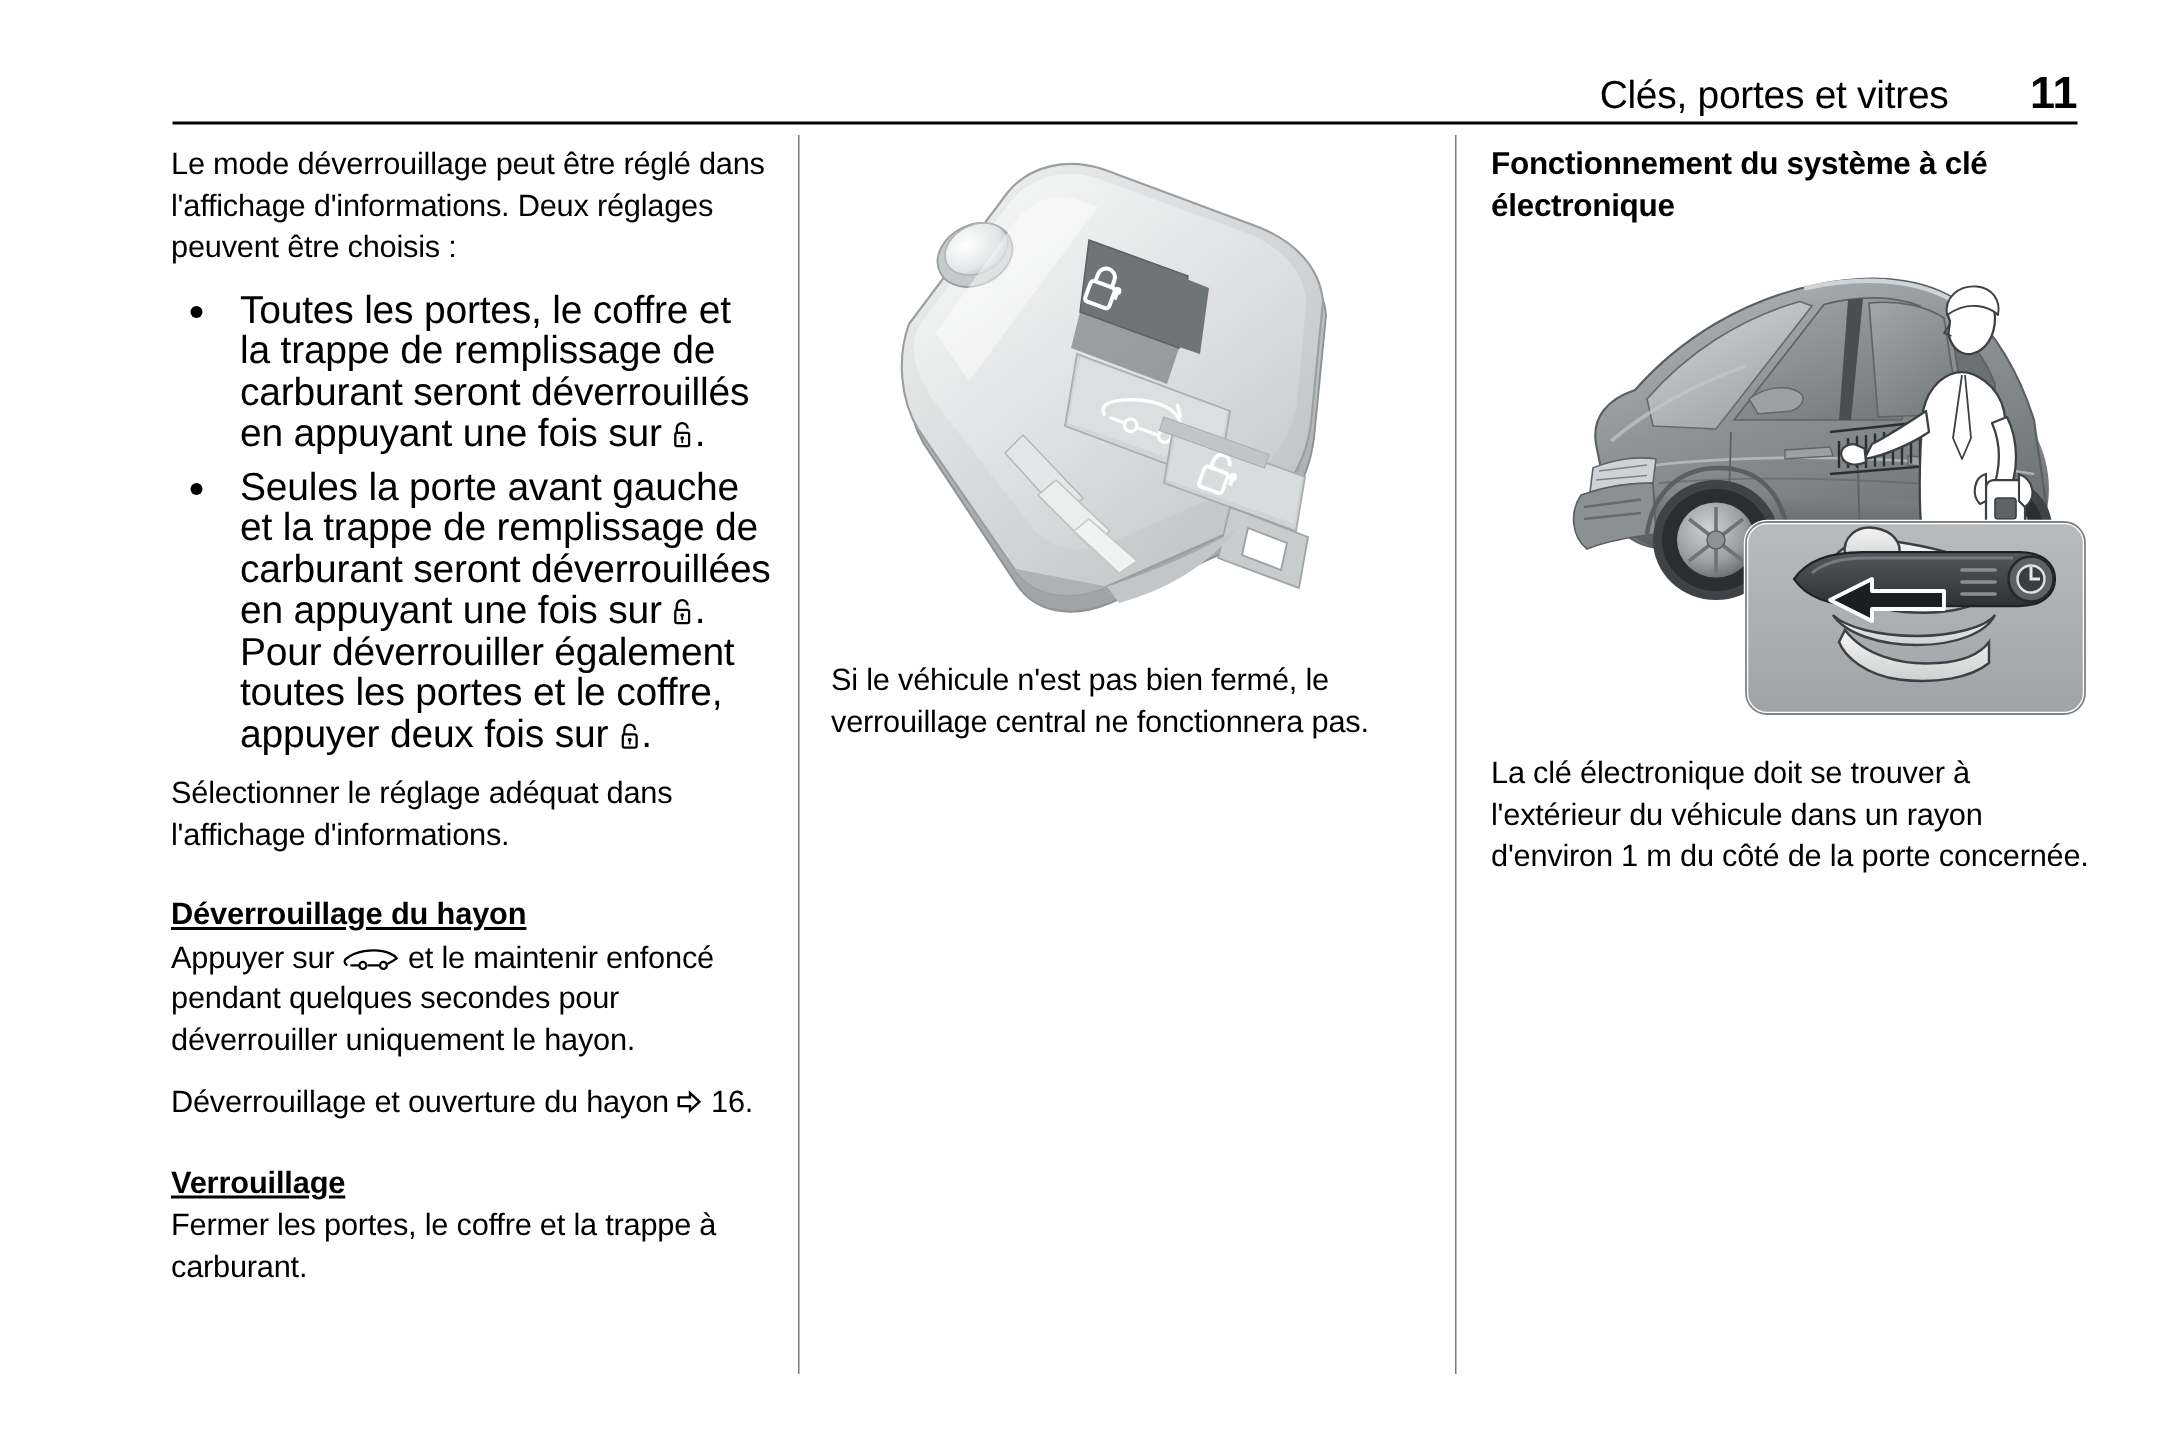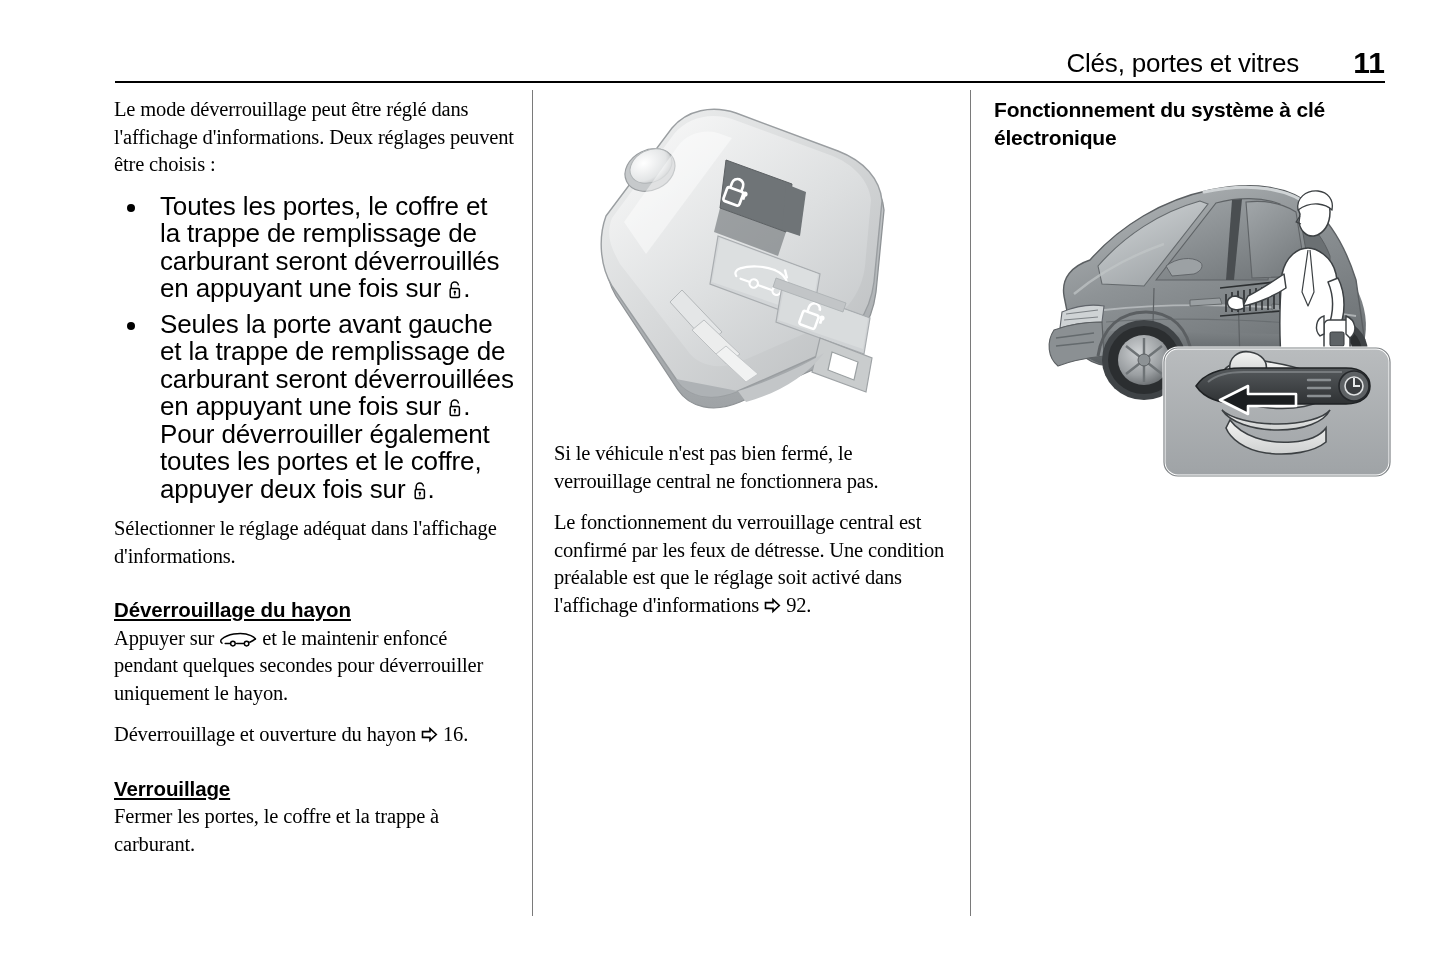--- a/index.html
+++ b/index.html
@@ -73,21 +73,20 @@
   #column-1 { left: 114px; width: 400px; }
   #column-2 { left: 554px; width: 400px; }
   #column-3 { left: 994px; width: 400px; }
 
   
   p.body-text {
     margin: 0 0 14px 0;
     font-size: 20.5px;
     line-height: 27.5px;
     letter-spacing: -0.15px;
-    font-family: Liberation Serif, serif;
   }
   h2.section-heading {
     margin: 0 0 1px 0;
     font-size: 20.5px;
     line-height: 27.5px;
     font-weight: bold;
     letter-spacing: -0.1px;
     text-decoration: underline;
   }
   h2.section-heading.spaced-above {
@@ -316,23 +315,20 @@
       <path d="M122 283 L184 295 C158 306 134 301 122 283 Z" fill="#aeb2b5"></path>
       <path d="M184 295 C210 287 246 272 270 257 C252 281 222 298 192 306 Z" fill="#c3c6c8"></path>
 
       <path d="M70 126 L124 50 C134 37 150 33 164 37 L178 42 L92 158 Z" fill="#ffffff" opacity="0.45"></path>
     </svg>
   </div>
 
 
   <p class="body-text">Si le véhicule n'est pas bien fermé, le verrouillage central ne fonctionnera pas.</p>
 
-  <p class="body-text"><span>Le fonctionnement du verrouillage central est confirmé par les feux de détresse. Une condition préalable est que le réglage soit activé dans l'affichage d'informations </span><span class="inline-icon icon-arrow"><svg viewBox="0 0 17 17" width="17" height="17">
-          <path d="M1.5 5.6 h7.5 V2.6 l6.3 5.9 -6.3 5.9 v-3.0 H1.5 Z" fill="none" stroke="#000" stroke-width="1.6" stroke-linejoin="miter"></path>
-        </svg></span><span> 92.</span></p>
 </div>
 
 <div class="column" id="column-3">
 
   <h2 class="col-heading">Fonctionnement du système à clé électronique</h2>
 
   <div class="figure" id="car-figure">
     <svg viewBox="0 0 400 312" width="400" height="312">
       <defs>
         <linearGradient id="carBody" x1="0.1" y1="0" x2="0.7" y2="1">
@@ -505,13 +501,14 @@
                    C330 248 308 254 284 254 C258 254 236 248 228 240 Z"></path>
           <path d="M236 250 C248 266 272 274 298 272 C314 271 326 266 332 258
                    L332 272 C320 282 296 286 272 283 C250 280 236 268 232 258 Z"></path>
         </g>
 
         <path d="M302 232 L302 224 L254 224 L254 216 L226 230 L254 244 L254 236 L302 236 Z" fill="#1b1e20" stroke="#ffffff" stroke-width="2.6" stroke-linejoin="round"></path>
       </g>
     </svg>
   </div>
 
+  <p class="body-text">La clé électronique doit se trouver à l'extérieur du véhicule dans un rayon d'environ 1 m du côté de la porte concernée.</p>
 </div>
 
 </body></html>

